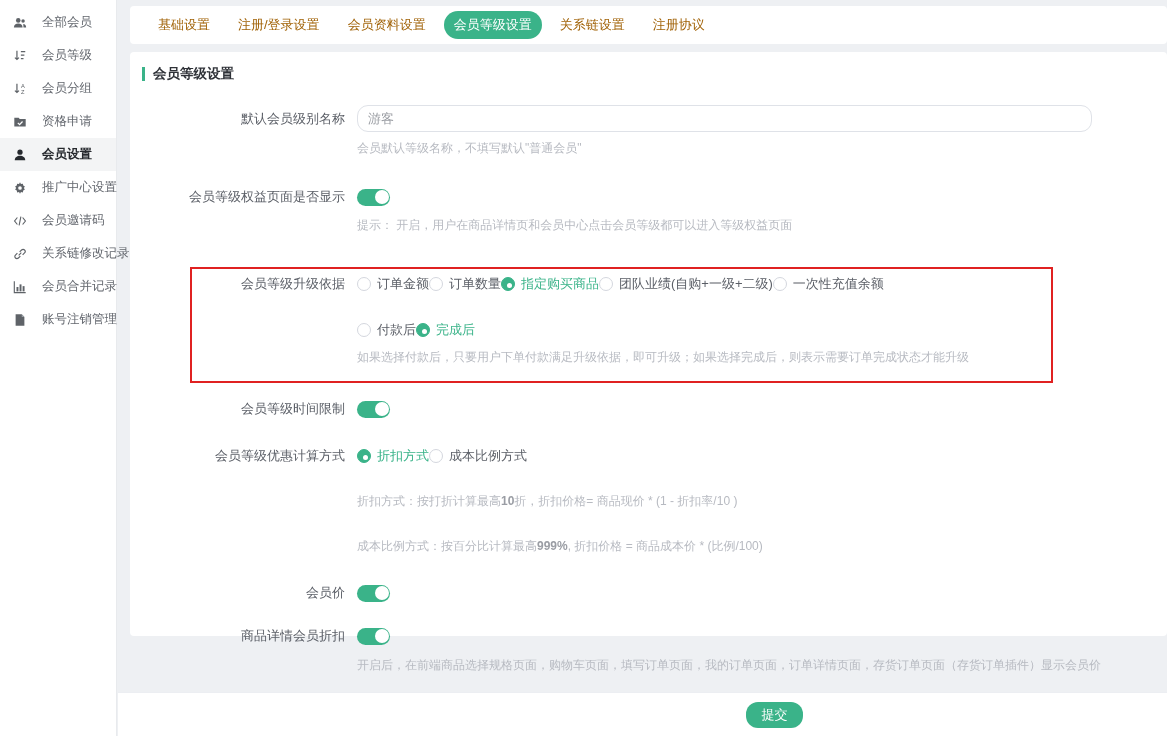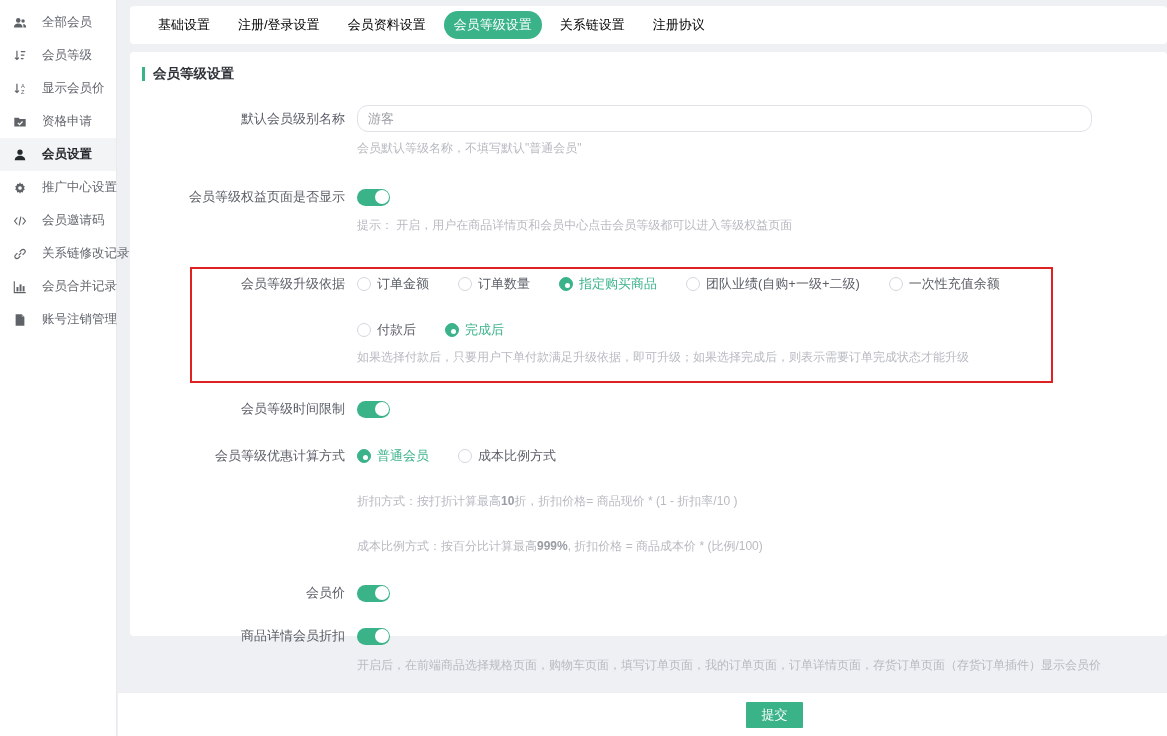--- a/index.html
+++ b/index.html
@@ -26,21 +26,21 @@
   .side-item svg { flex:0 0 auto; }
   .side-item.active { background:#f3f4f5; color:#26292e; font-weight:bold; }
 
   
   .tabbar {
     position:absolute; left:130px; top:6px; width:1037px; height:38px;
     background:#ffffff; border-radius:4px;
     display:flex; align-items:center; padding-left:18px; gap:8px;
   }
   .tab {
-    padding:5px 10px; color:#000000; font-size:13px; cursor:pointer;
+    padding:5px 10px; color:#a16207; font-size:13px; cursor:pointer;
     border-radius:15px; white-space:nowrap;
   }
   .tab.active { background:var(--accent); color:#ffffff; }
 
   
   .card {
     position:absolute; left:130px; top:52px; width:1037px; height:584px;
     background:#ffffff; border-radius:4px; padding-top:13px;
   }
   .section-header { display:flex; align-items:center; margin-left:12px; }
@@ -64,21 +64,21 @@
 
   .toggle {
     width:33px; height:17px; border-radius:9px; background:var(--accent);
     position:relative; display:inline-block; cursor:pointer;
   }
   .toggle .knob {
     position:absolute; right:1.5px; top:1.5px; width:14px; height:14px;
     border-radius:50%; background:#ffffff; display:block;
   }
 
-  .radio-group { display:flex; align-items:center; gap:29px; }
+  .radio-group { display:flex; align-items:center; }
   .radio { display:flex; align-items:center; gap:6px; cursor:pointer; }
   .radio .circle {
     width:14px; height:14px; border-radius:50%; border:1px solid #d4d7de;
     background:#ffffff; display:inline-block; position:relative; flex:0 0 auto;
   }
   .radio.selected .circle { border-color:var(--accent); background:var(--accent); }
   .radio.selected .circle::after {
     content:""; position:absolute; left:4.5px; top:4.5px; width:5px; height:5px;
     border-radius:50%; background:#ffffff;
   }
@@ -93,21 +93,21 @@
   .highlight-box .helper { margin-left:165px; }
   .hb-spacer { width:165px; flex:0 0 auto; }
 
   
   .footer {
     position:absolute; left:118px; top:692px; width:1049px; height:44px;
     background:#ffffff; border-top:1px solid #eceef2;
   }
   .submit-btn {
     position:absolute; left:628px; top:9px; width:57px; height:26px;
-    background:var(--accent); color:#ffffff; border:none; border-radius:1px;
+    background:var(--accent); color:#ffffff; border:none; border-radius:12px;
     font-size:13px; font-family:inherit; cursor:pointer;
   }
 
   
   .mt-22{margin-top:22px;} .mt-8{margin-top:8px;} .mt-31{margin-top:31px;}
   .mt-11{margin-top:11px;} .mt-28{margin-top:28px;} .mt-10{margin-top:10px;}
   .mt-17{margin-top:17px;} .mt-12{margin-top:12px;}
   .mt-20{margin-top:28px;} .mt-25{margin-top:25px;} .mt-29{margin-top:29px;}
 </style>
 </head>
@@ -129,21 +129,21 @@
         <path d="M9 3h5M9 7h4M9 11h3" stroke="#5f6368" stroke-width="1.4"></path>
       </svg>
     <span>会员等级</span>
   </div>
   <div class="side-item">
     <svg width="14" height="14" viewBox="0 0 16 16">
         <path d="M4.5 2v10M2.2 9.8L4.5 12l2.3-2.2" stroke="#5f6368" stroke-width="1.4" fill="none"></path>
         <text x="9" y="7" font-size="6.5" fill="#5f6368" font-family="sans-serif">A</text>
         <text x="9" y="14" font-size="6.5" fill="#5f6368" font-family="sans-serif">Z</text>
       </svg>
-    <span>显示会员价</span>
+    <span>会员分组</span>
   </div>
   <div class="side-item">
     <svg width="14" height="14" viewBox="0 0 16 16">
         <path d="M1.5 3h5l1.2 1.5h6.8V13h-13z" fill="#5f6368"></path>
         <path d="M5.5 9l2 2 3.4-3.6" stroke="#fff" stroke-width="1.4" fill="none"></path>
       </svg>
     <span>资格申请</span>
   </div>
   <div class="side-item active">
     <svg width="14" height="14" viewBox="0 0 16 16">
@@ -272,21 +272,21 @@
         <span class="knob"></span>
       </span>
   </div>
 
   <div class="row mt-29">
     <span class="label">会员等级优惠计算方式</span>
     <span class="gap"></span>
     <div class="radio-group">
       <span class="radio selected">
         <span class="circle"></span>
-        <span class="rlabel">普通会员</span>
+        <span class="rlabel">折扣方式</span>
       </span>
       <span class="radio">
         <span class="circle"></span>
         <span class="rlabel">成本比例方式</span>
       </span>
     </div>
   </div>
   <div class="helper mt-20"><span>折扣方式：按打折计算最高</span><b>10</b><span>折，折扣价格= 商品现价 * (1 - 折扣率/10 )</span></div>
   <div class="helper mt-20"><span>成本比例方式：按百分比计算最高</span><b>999%</b><span>, 折扣价格 = 商品成本价 * (比例/100)</span></div>
 

